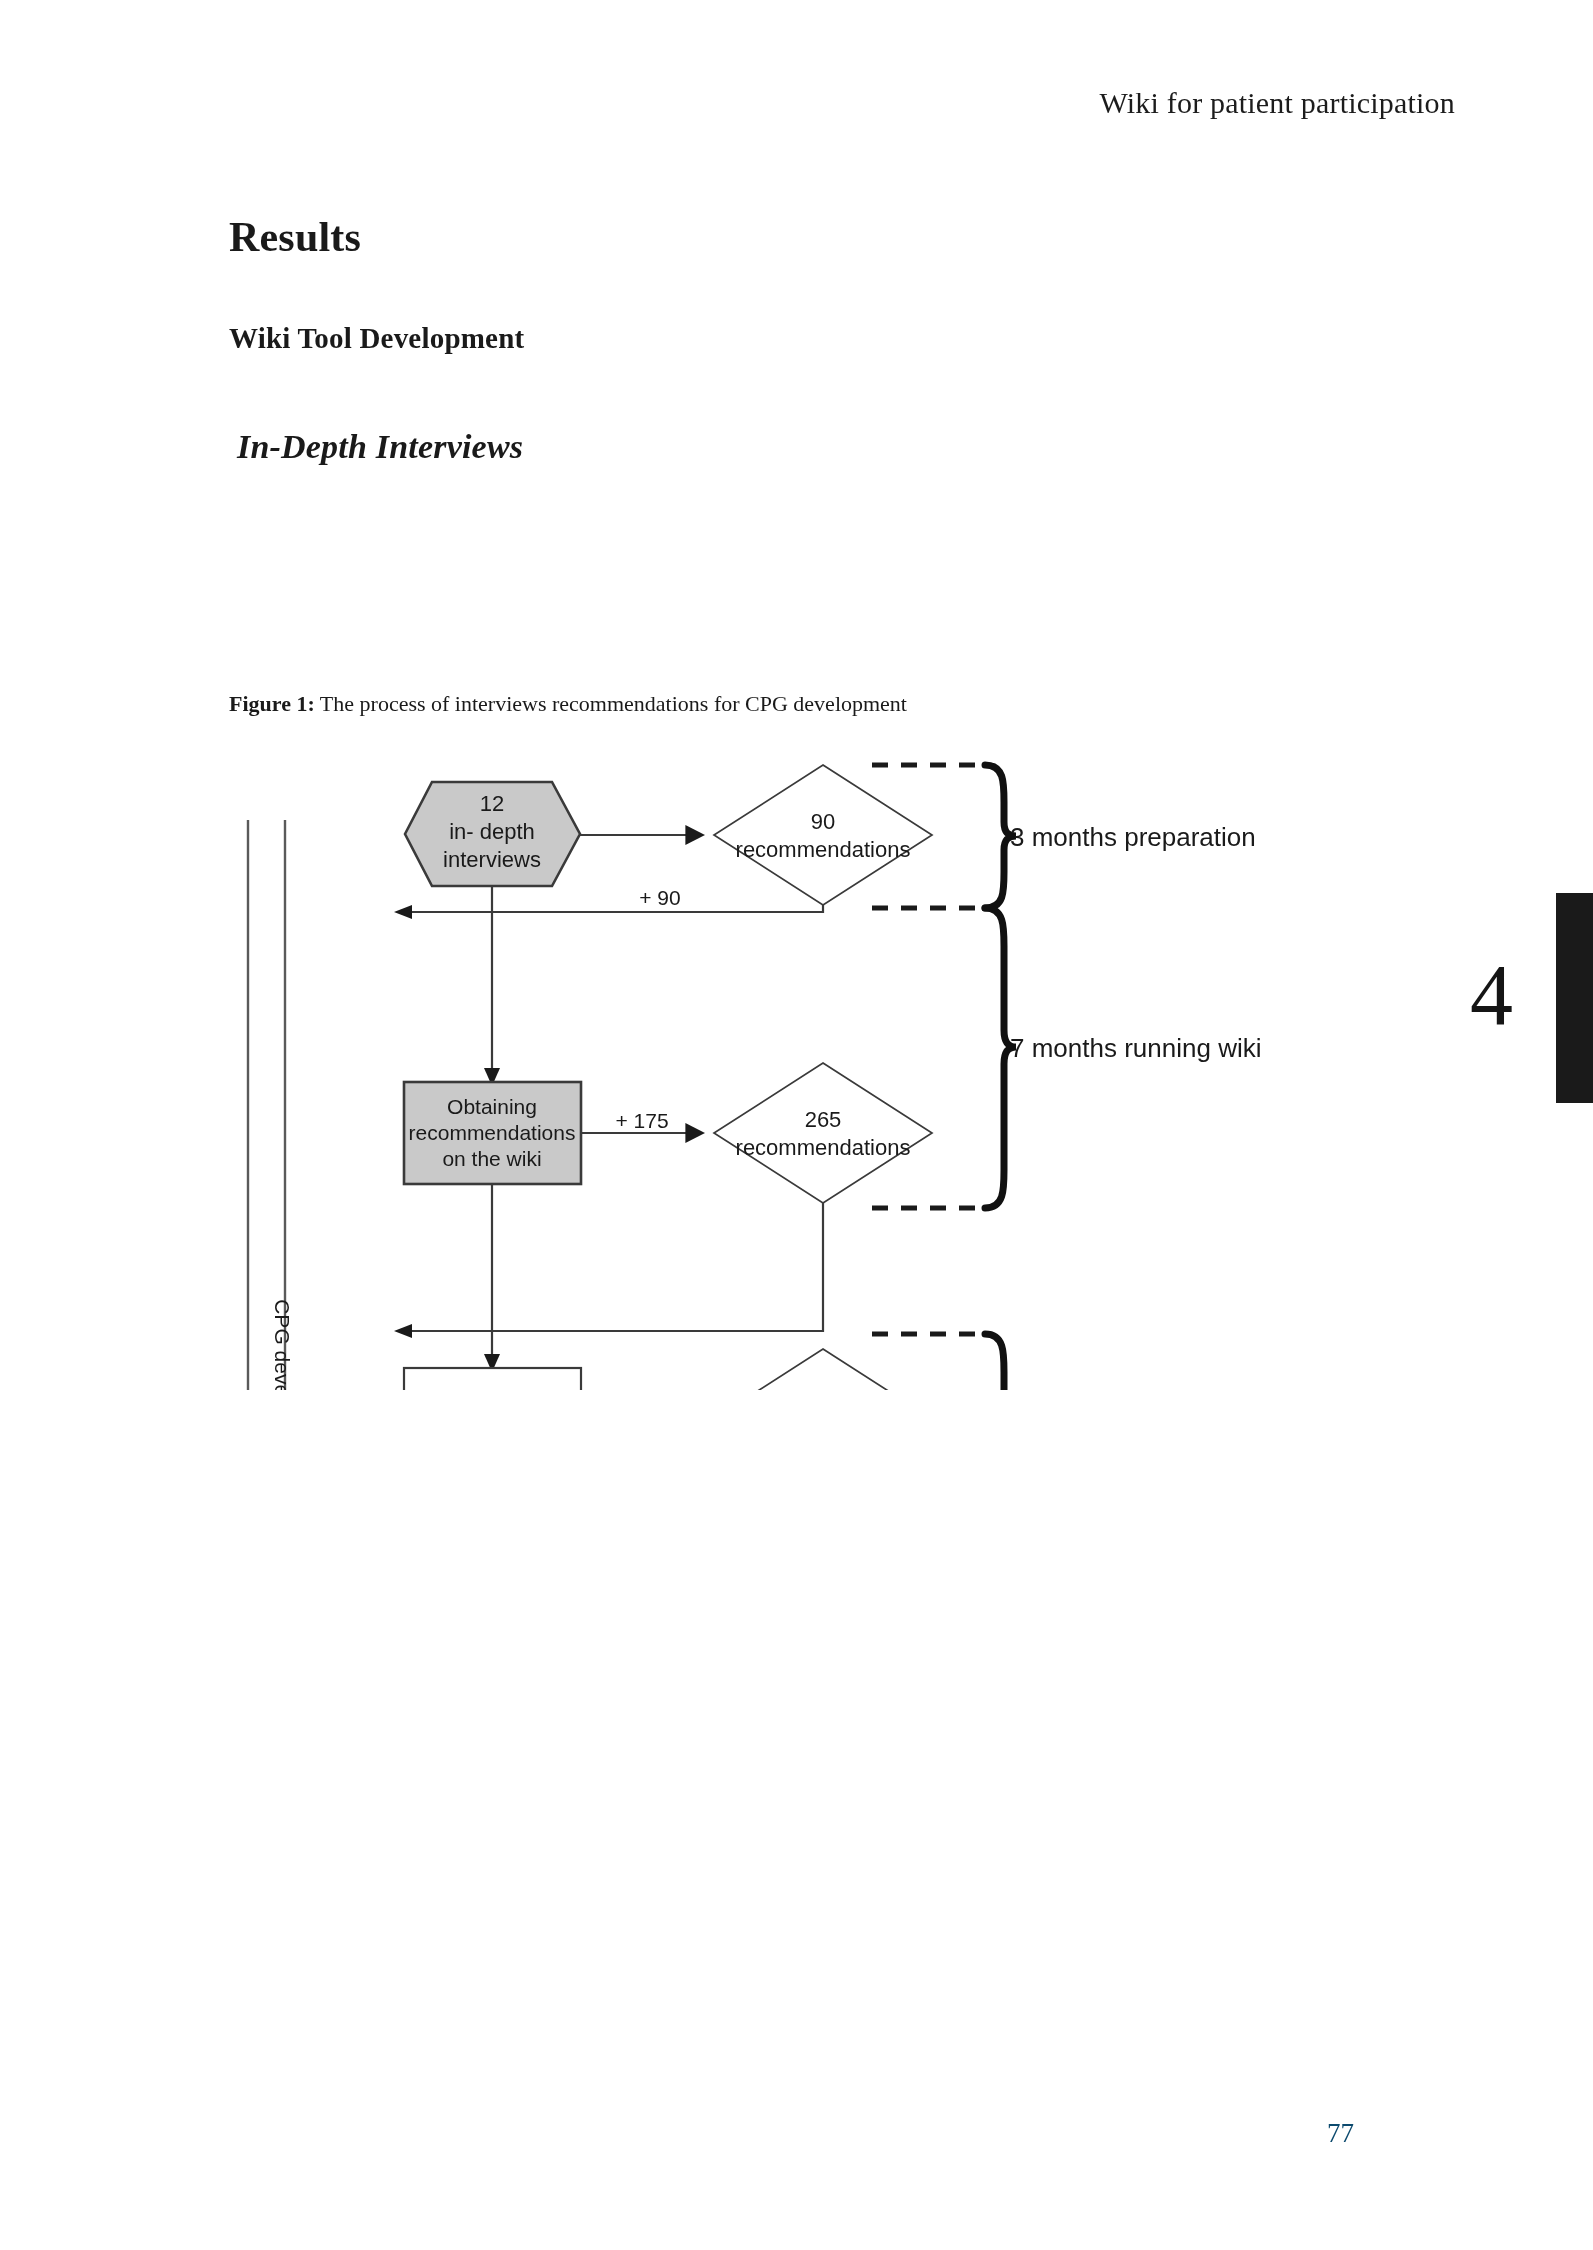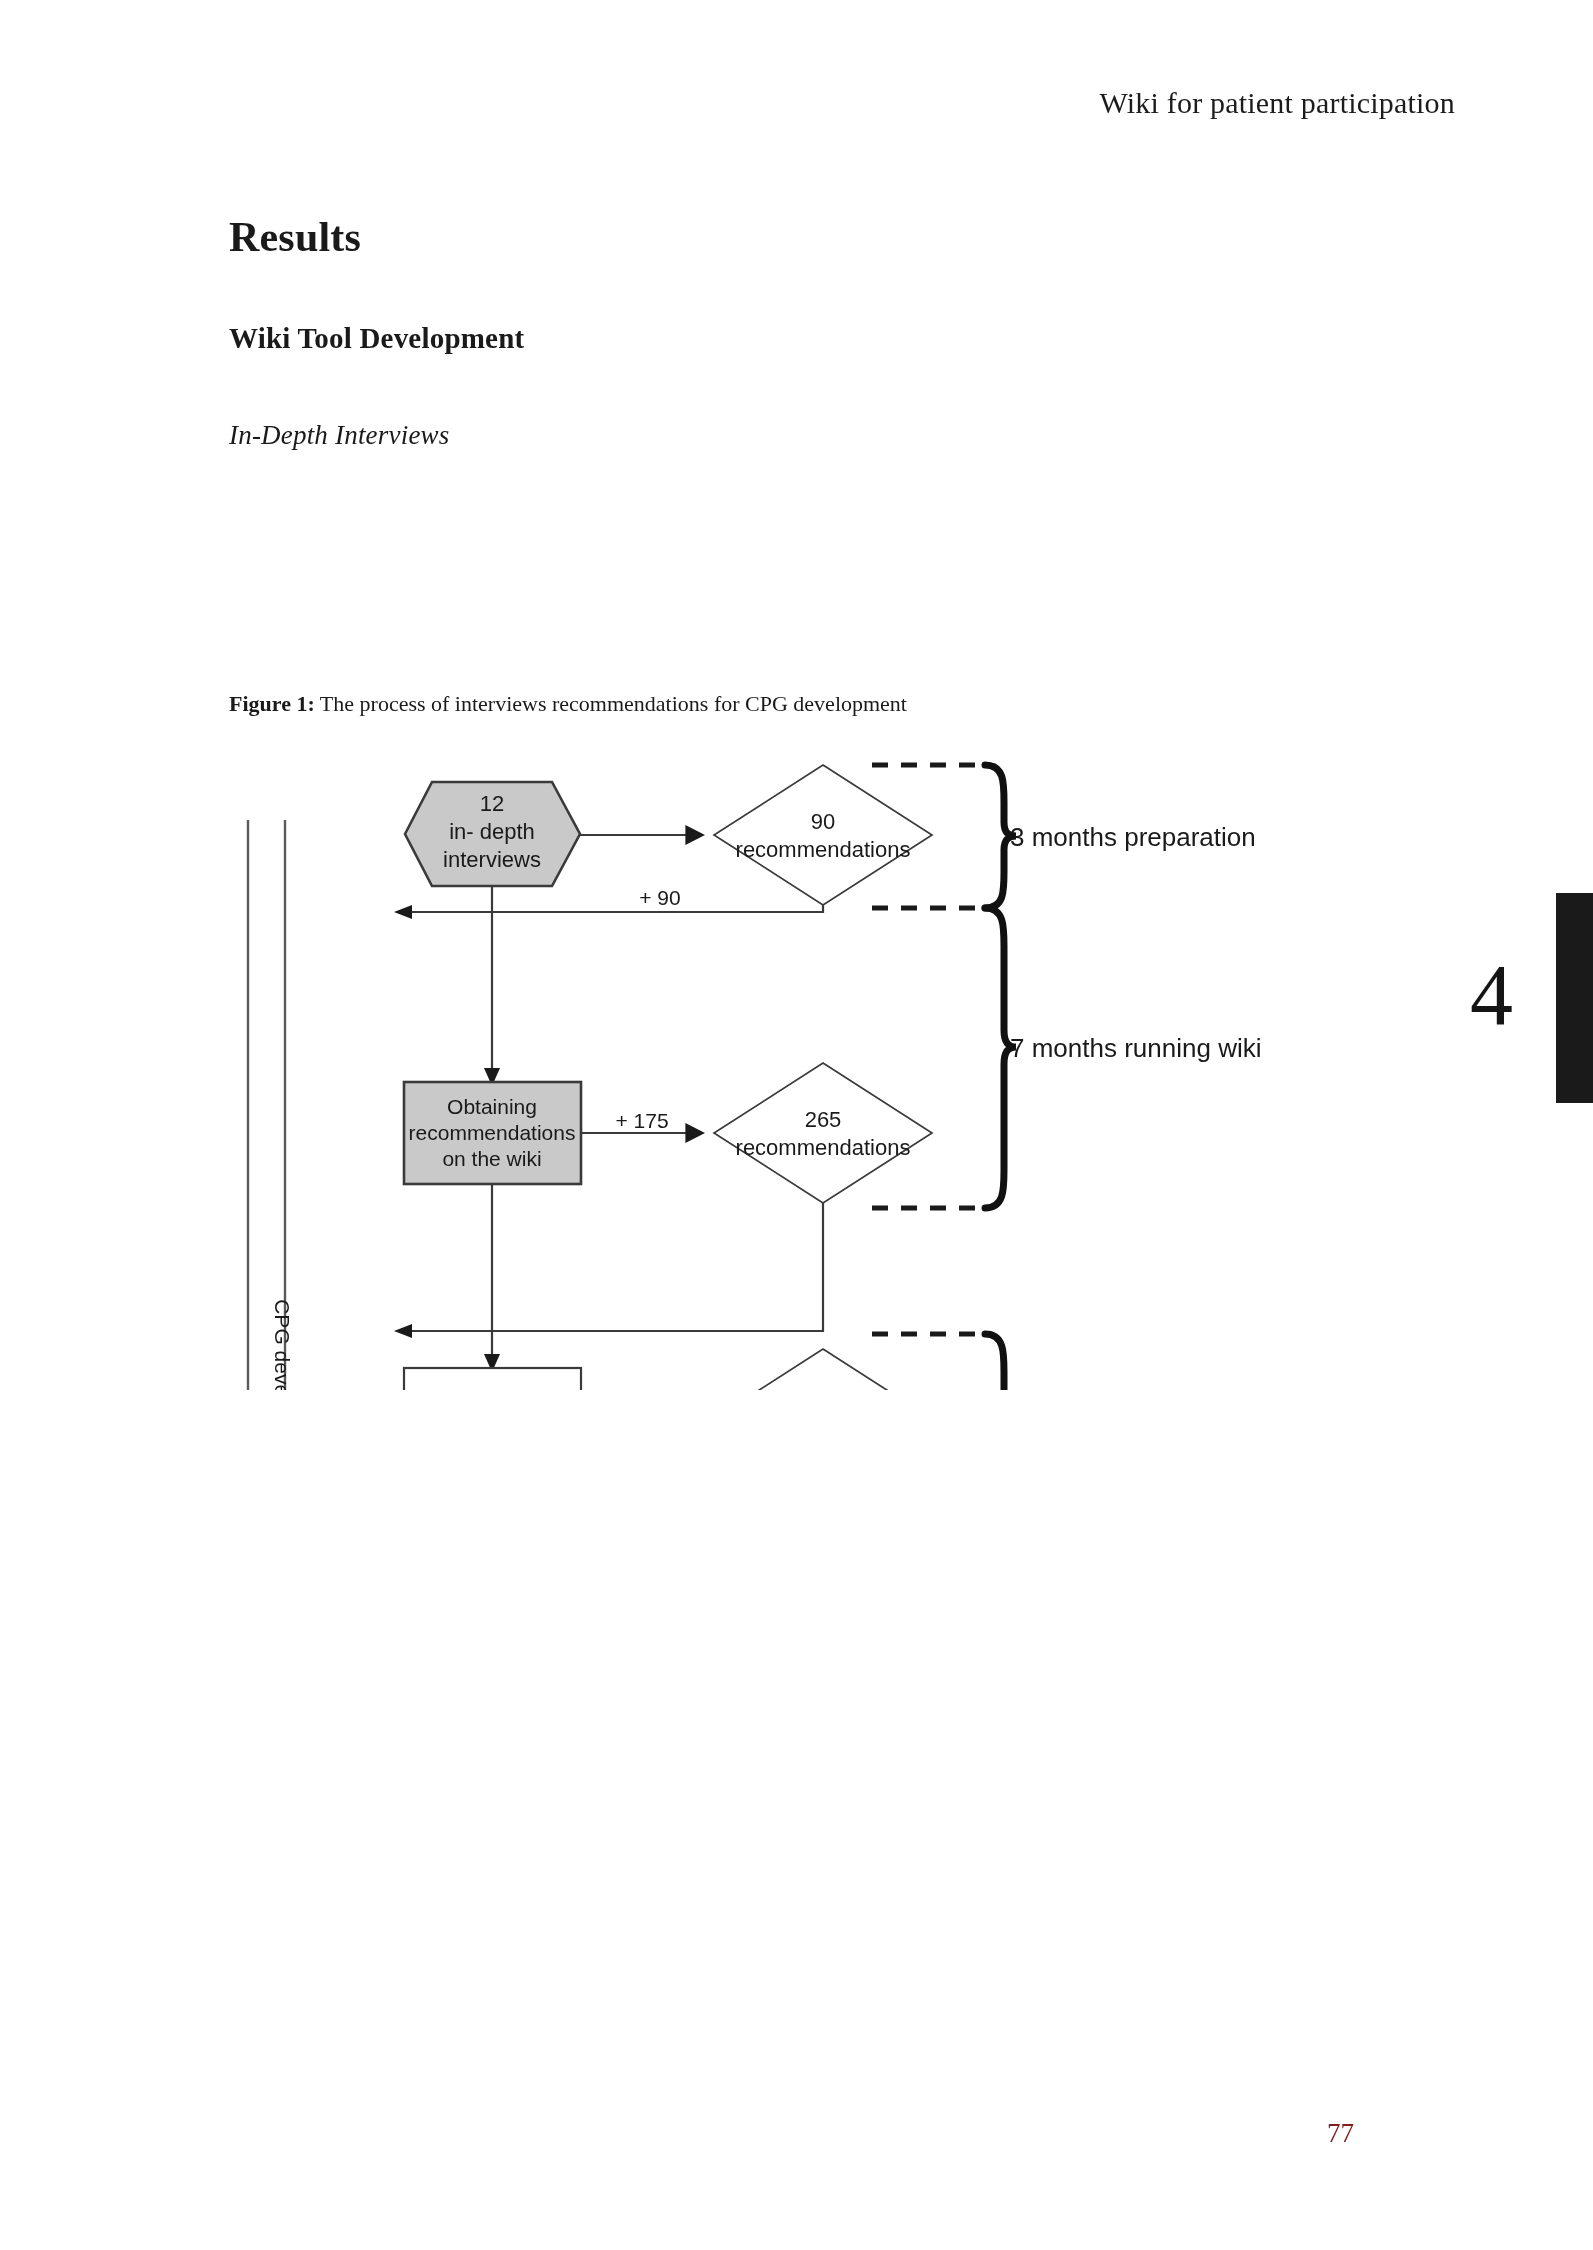--- a/index.html
+++ b/index.html
@@ -65,24 +65,24 @@
   .h2-section {
     font-family: "Liberation Serif", serif;
     font-weight: bold;
     font-size: 29px;
     margin: 0;
     padding-top: 62px;
     letter-spacing: .2px;
   }
   .h3-sub {
     font-family: "Liberation Serif", serif;
-    font-weight: normal;
+    font-weight: bold;
     font-style: italic;
-    font-size: 27px;
-    margin: 0;
+    font-size: 34px;
+    margin: 8px;
     padding-top: 65px;
     letter-spacing: .2px;
   }
   .body-par {
     font-family: "Liberation Serif", serif;
     font-size: 28px;
     line-height: 1.42;
     margin: 0;
     padding-top: 10px;
     text-align: justify;
@@ -109,21 +109,21 @@
   }
   .figure-svg { display: block; }
 
   
   .page-number {
     position: absolute;
     left: 1327px;
     top: 2118px;
     font-family: "Liberation Serif", serif;
     font-size: 27px;
-    color: #7f1d1d;
+    color: #0c4a6e;
   }
 </style>
 </head>
 <body>
 
 <div class="running-head">Wiki for patient participation</div>
 
 <div class="chapter-tab"></div>
 <div class="chapter-number">4</div>
 

